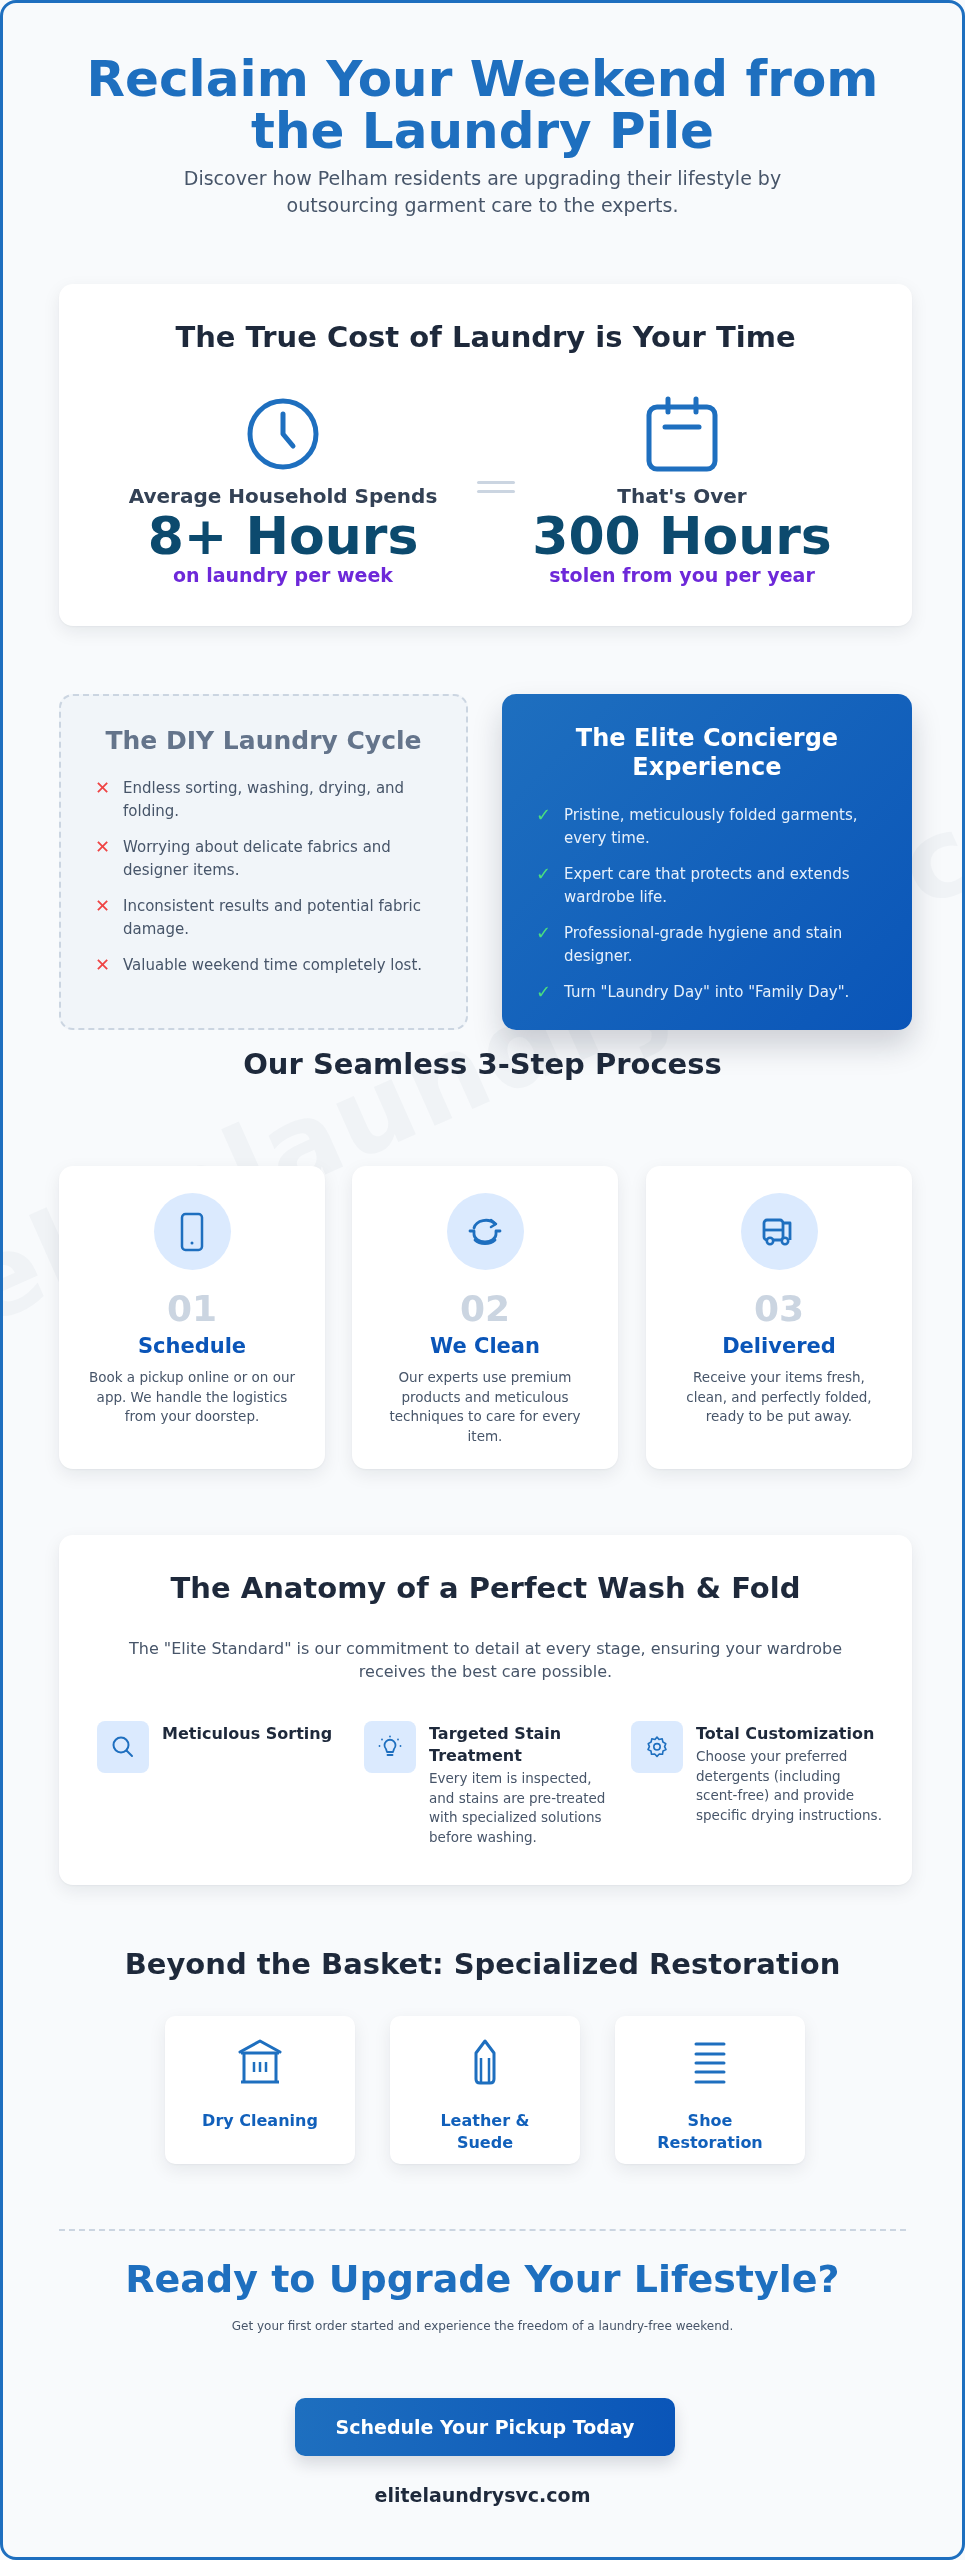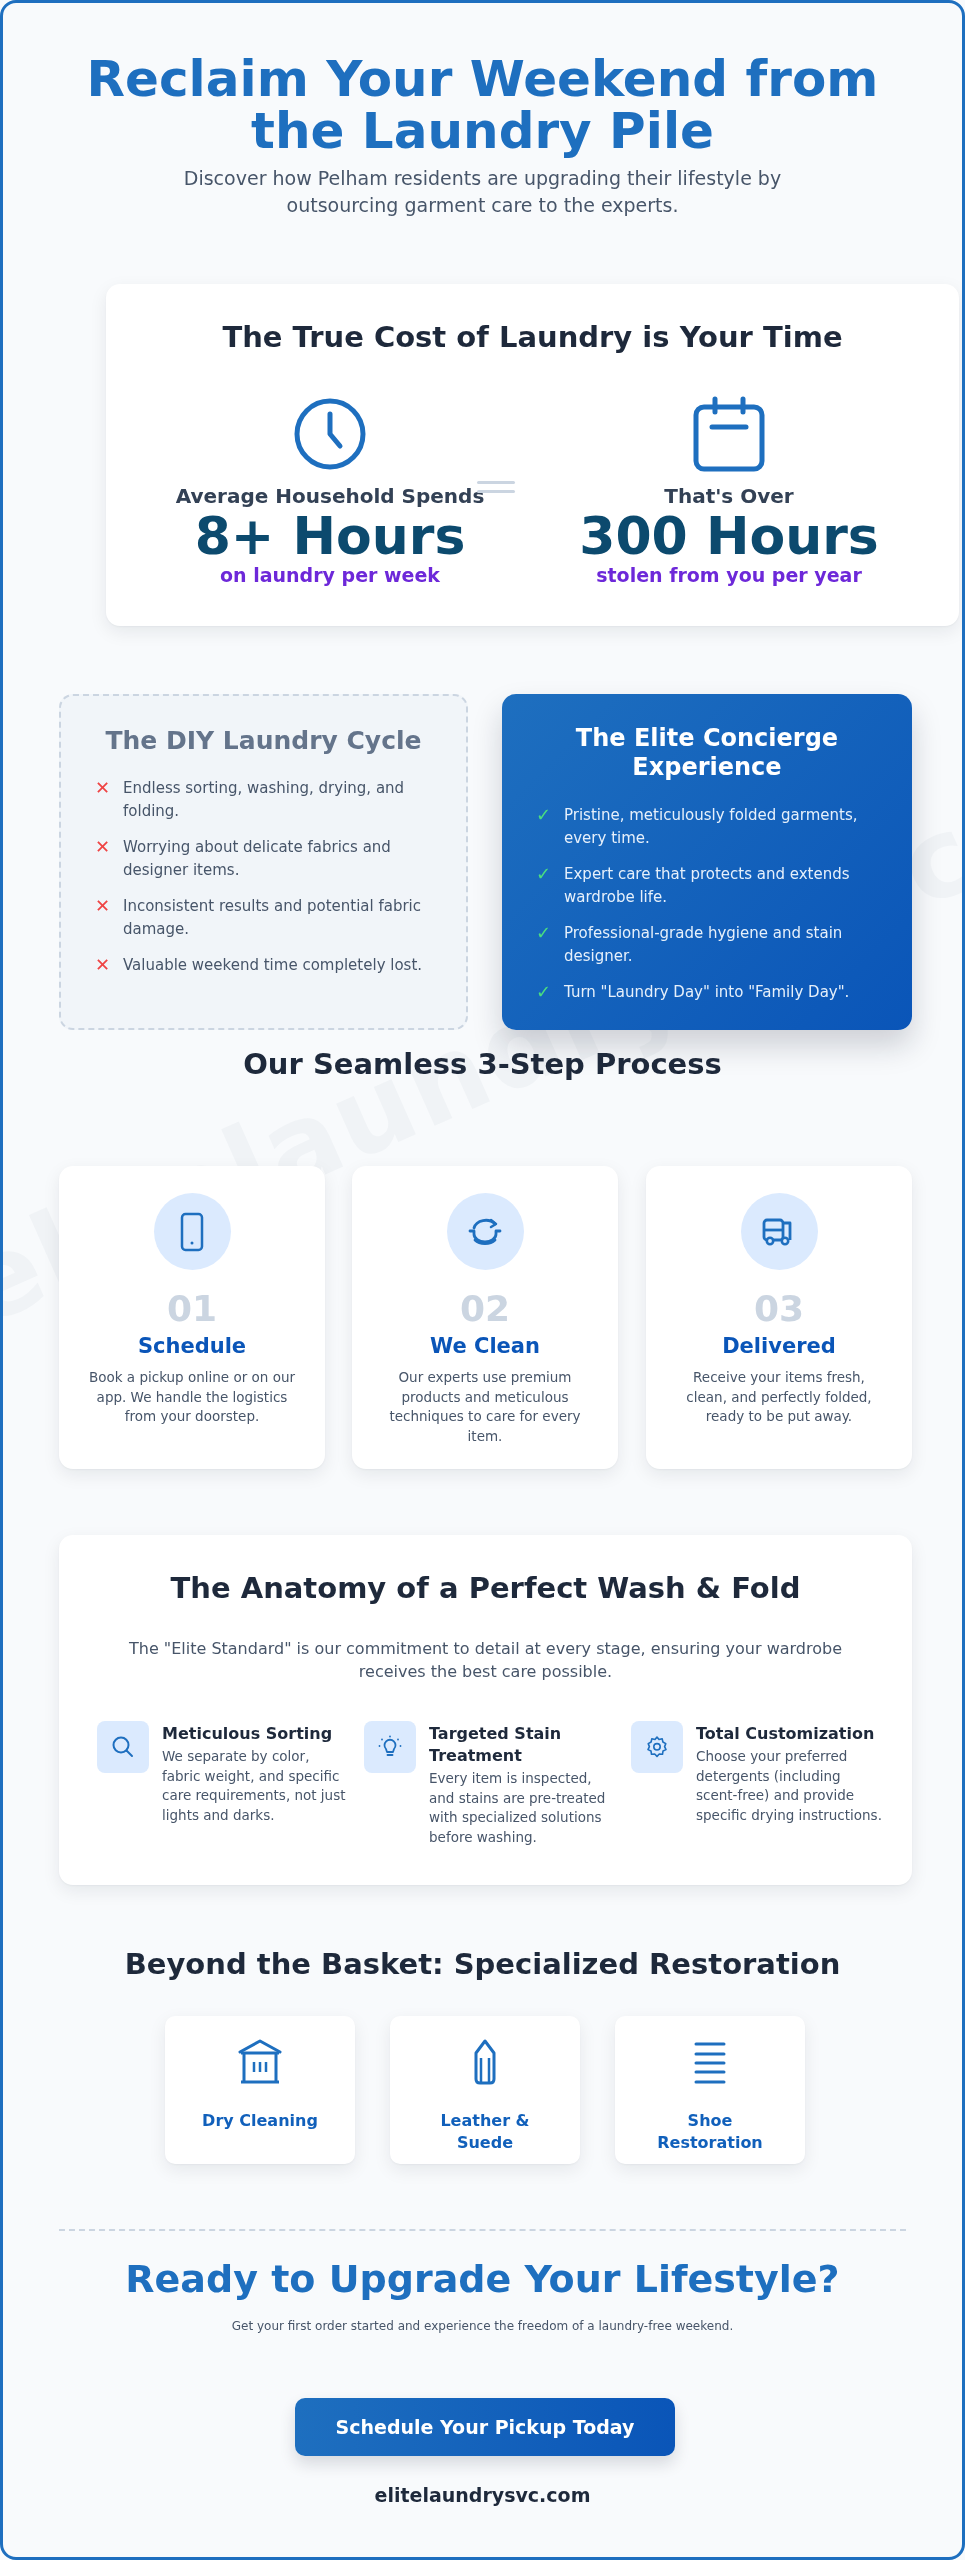--- a/index.html
+++ b/index.html
@@ -30,21 +30,21 @@
       position: absolute; left: 0; right: 0; top: 162px; text-align: center;
       font-size: 19px; color: #475569; line-height: 27px; padding: 0 170px;
     }
 
     .card {
       position: absolute; background: #fff; border-radius: 14px;
       box-shadow: 0 6px 18px rgba(15,23,42,0.08), 0 1px 2px rgba(15,23,42,0.04);
     }
 
     
-    .cost-card { left: 56px; top: 281px; width: 853px; height: 342px; margin-left: 47px; }
+    .cost-card { left: 56px; top: 281px; width: 853px; height: 342px; }
     .cost-title {
       position: absolute; left: 0; right: 0; top: 36px; text-align: center;
       font-size: 29px; font-weight: bold; color: #1e293b;
     }
     .stat { position: absolute; top: 110px; width: 320px; text-align: center; }
     .stat.left { left: 64px; }
     .stat.right { left: 463px; }
     .stat .icon { width: 80px; height: 80px; margin: 0 auto 10px; }
     .stat .pre { font-size: 20px; font-weight: bold; color: #334155; line-height: 24px; }
     .stat .big { font-size: 52px; font-weight: bold; color: #0c4a6e; line-height: 56px; }
@@ -256,21 +256,20 @@
 
       <div class="feature" style="left:38px;">
         <div class="ficon">
           <svg width="26" height="26" viewBox="0 0 26 26">
               <circle cx="11" cy="11" r="7.5" fill="none" stroke="#1e6fbf" stroke-width="2"></circle>
               <path d="M16.5 16.5 L22 22" stroke="#1e6fbf" stroke-width="2" stroke-linecap="round"></path>
             </svg>
         </div>
         <div>
           <h4>Meticulous Sorting</h4>
-          <p>We separate by color, fabric weight, and specific care requirements, not just lights and darks.</p>
         </div>
       </div>
 
       <div class="feature" style="left:305px;">
         <div class="ficon">
           <svg width="26" height="26" viewBox="0 0 26 26">
               <path d="M9 15 A5.5 5.5 0 1 1 17 15 L16 18 H10 Z" fill="none" stroke="#1e6fbf" stroke-width="1.8" stroke-linejoin="round"></path>
               <path d="M10.5 21 H15.5" stroke="#1e6fbf" stroke-width="1.8" stroke-linecap="round"></path>
               <circle cx="13" cy="2.5" r="0.9" fill="#1e6fbf"></circle>
               <circle cx="5" cy="5.5" r="0.9" fill="#1e6fbf"></circle>

